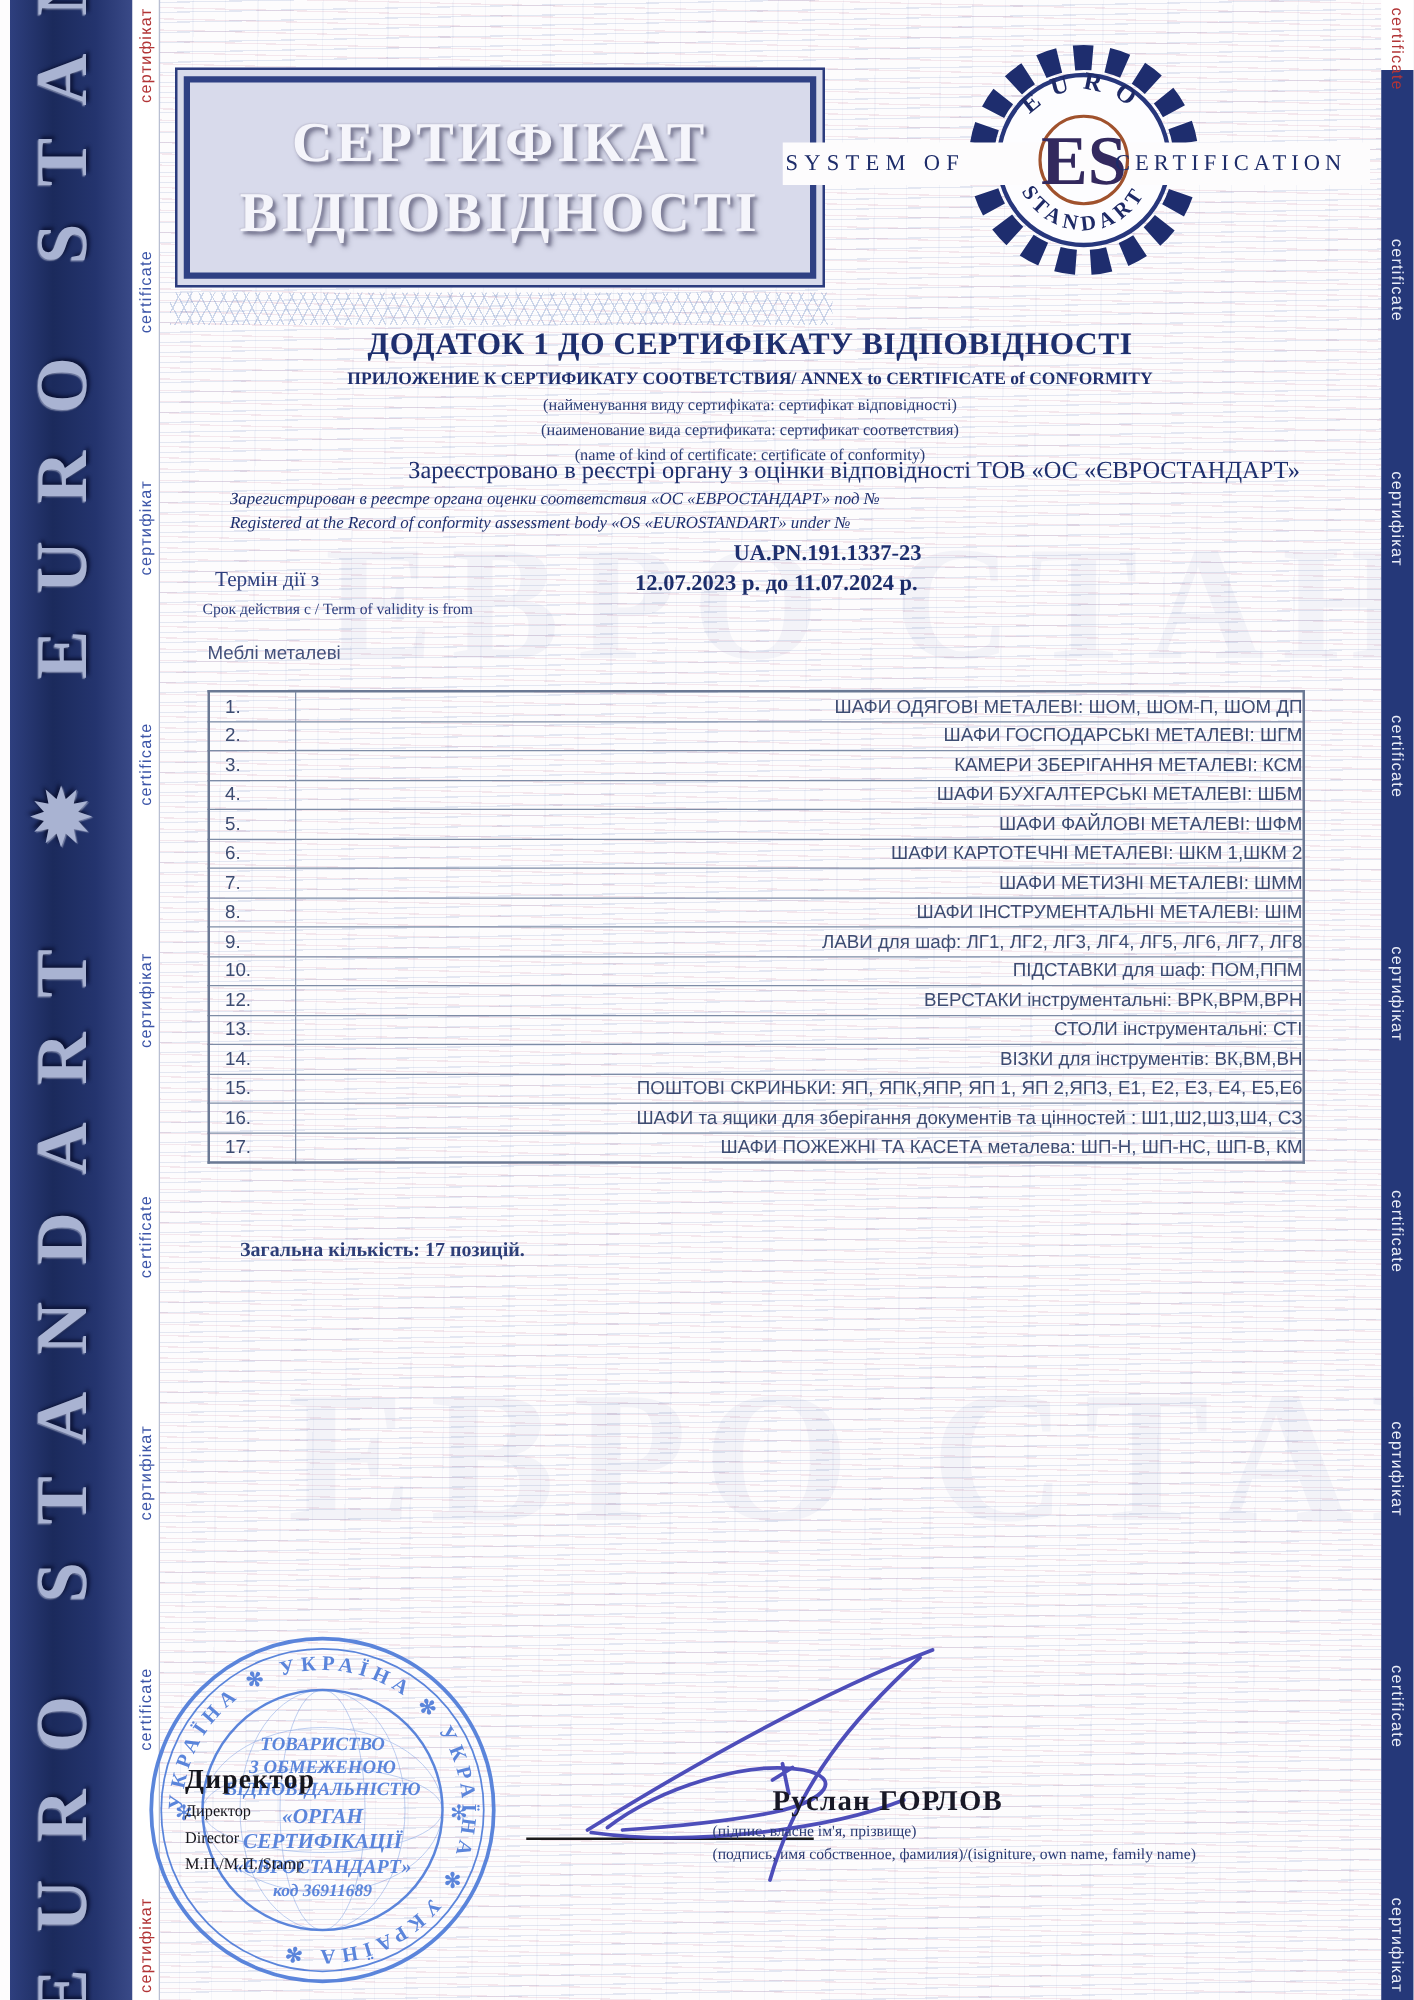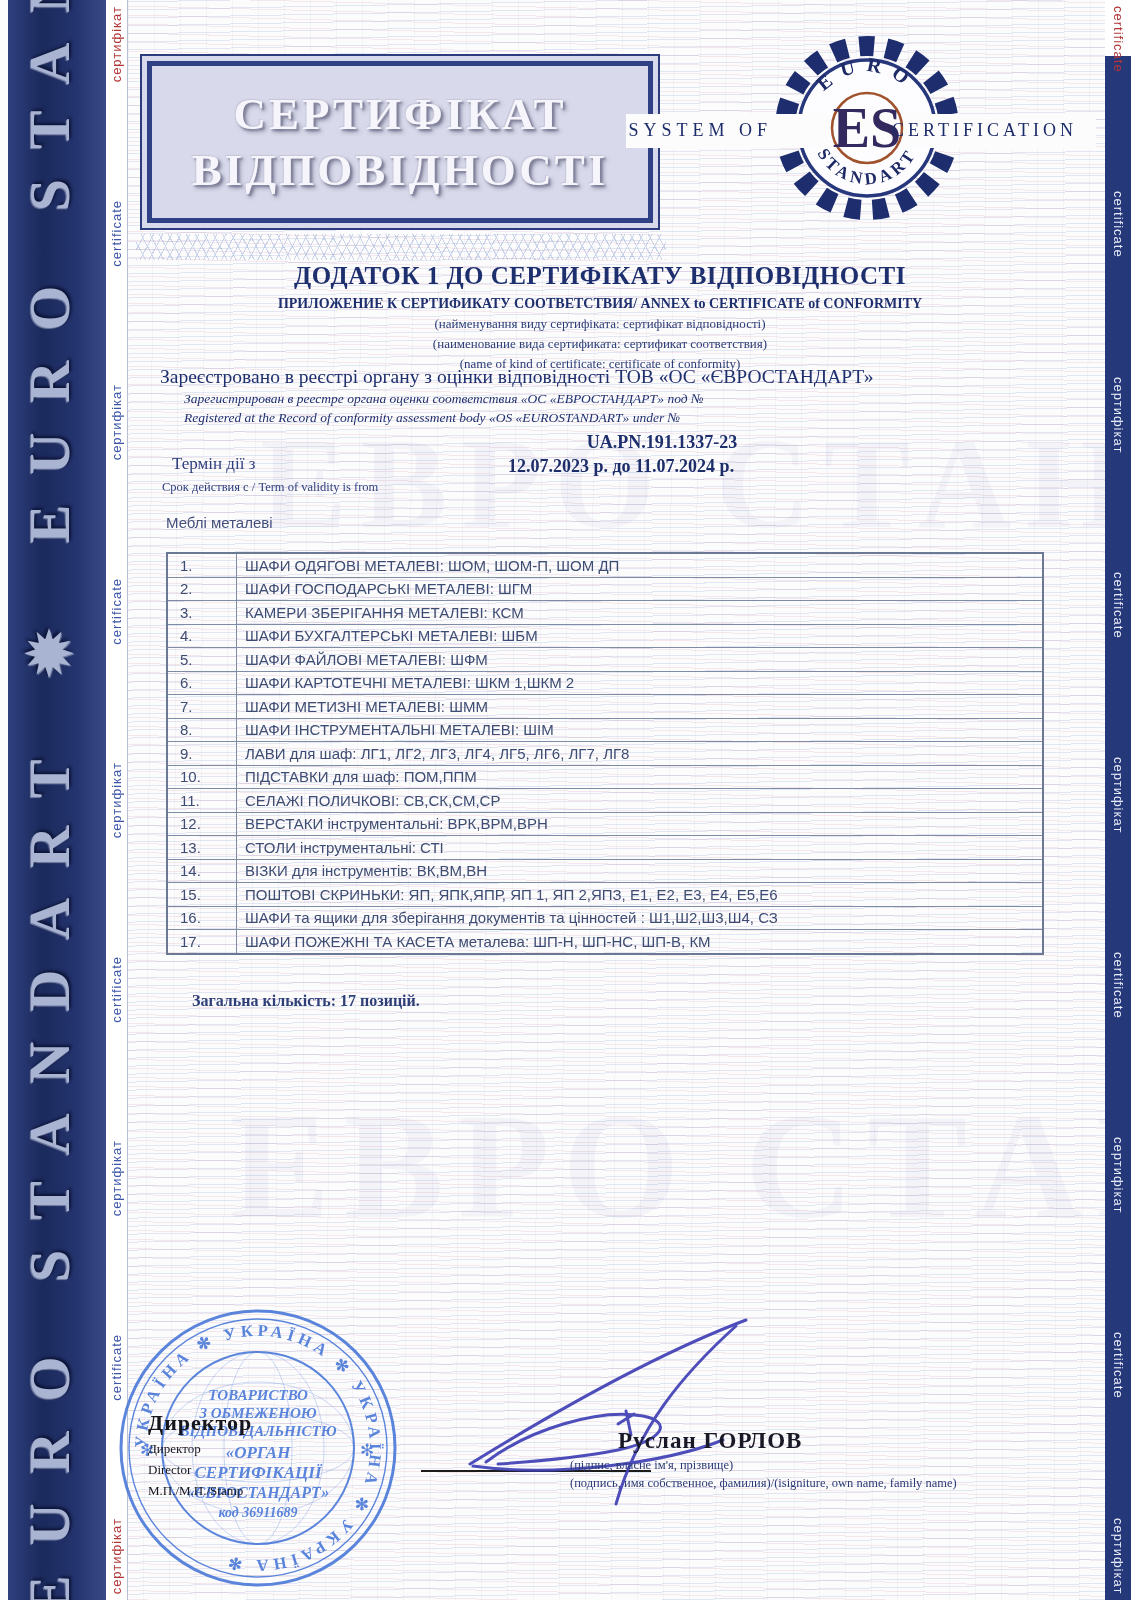--- a/index.html
+++ b/index.html
@@ -52,39 +52,39 @@
   
   .logo{position:absolute;left:626px;top:18px;width:470px;height:230px;}
 
   
   .heading{position:absolute;left:160px;top:262px;width:880px;text-align:center;color:#1e2f6e;}
   .heading .h1{font-size:25px;font-weight:bold;letter-spacing:.5px;}
   .heading .h2{font-size:14px;font-weight:bold;margin-top:6px;}
   .heading .note{font-size:13px;margin-top:4px;color:#2a3b74;}
 
   .reg{position:absolute;left:160px;top:366px;width:880px;color:#1e2f6e;}
-  .reg .r1{font-size:19.5px;text-align:left;}
+  .reg .r1{font-size:19.5px;text-align:right;}
   .reg .r2,.reg .r3{font-size:13.5px;text-align:left;margin-left:24px;margin-top:3px;font-style:italic;}
   .reg .rnum{font-size:18px;font-weight:bold;text-align:center;transform:translateX(62px);margin-top:6px;}
 
   .validity{position:absolute;left:160px;top:452px;width:880px;height:60px;color:#2e3f7e;}
   .v-label{position:absolute;left:12px;top:2px;font-size:17px;}
   .v-sub{position:absolute;left:2px;top:28px;font-size:12.5px;}
   .v-dates{position:absolute;left:348px;top:4px;font-size:18px;font-weight:bold;color:#1c2d6a;}
 
   .category{position:absolute;left:166px;top:514px;font-family:"Liberation Sans",sans-serif;
             font-size:15px;color:#44517c;}
 
   
   table.items{position:absolute;left:166px;top:552px;width:878px;border-collapse:collapse;
             font-family:"Liberation Sans",sans-serif;font-size:15px;color:#3d4c72;
             border:2px solid #6b7994;}
   table.items td{border:1px solid #7e8ca6;height:22.5px;padding:0;}
   table.items td.num{width:56px;padding-left:12px;}
-  table.items td.txt{padding-left:8px;}
+  table.items td.txt{padding-left:8px;text-align:right;}
 
   .total{position:absolute;left:192px;top:992px;font-size:16px;font-weight:bold;color:#2e3f78;}
 
   
   .stamp{position:absolute;left:108px;top:1298px;width:300px;height:300px;opacity:.9;z-index:4;}
   .director{position:absolute;left:148px;top:1410px;z-index:6;color:#15151c;}
   .director .d1{font-size:22px;font-weight:bold;letter-spacing:1px;}
   .director .ds{font-size:13px;margin-top:5px;}
 
   .signature{position:absolute;left:468px;top:1312px;width:300px;height:200px;z-index:5;}
@@ -217,24 +217,20 @@
           <td class="num">8.</td>
           <td class="txt">ШАФИ ІНСТРУМЕНТАЛЬНІ МЕТАЛЕВІ: ШІМ</td>
         </tr>
         <tr>
           <td class="num">9.</td>
           <td class="txt">ЛАВИ для шаф: ЛГ1, ЛГ2, ЛГ3, ЛГ4, ЛГ5, ЛГ6, ЛГ7, ЛГ8</td>
         </tr>
         <tr>
           <td class="num">10.</td>
           <td class="txt">ПІДСТАВКИ для шаф: ПОМ,ППМ</td>
-        </tr>
-        <tr>
-          <td class="num">11.</td>
-          <td class="txt">СЕЛАЖІ ПОЛИЧКОВІ: СВ,СК,СМ,СР</td>
         </tr>
         <tr>
           <td class="num">12.</td>
           <td class="txt">ВЕРСТАКИ інструментальні: ВРК,ВРМ,ВРН</td>
         </tr>
         <tr>
           <td class="num">13.</td>
           <td class="txt">СТОЛИ інструментальні: СТІ</td>
         </tr>
         <tr>

